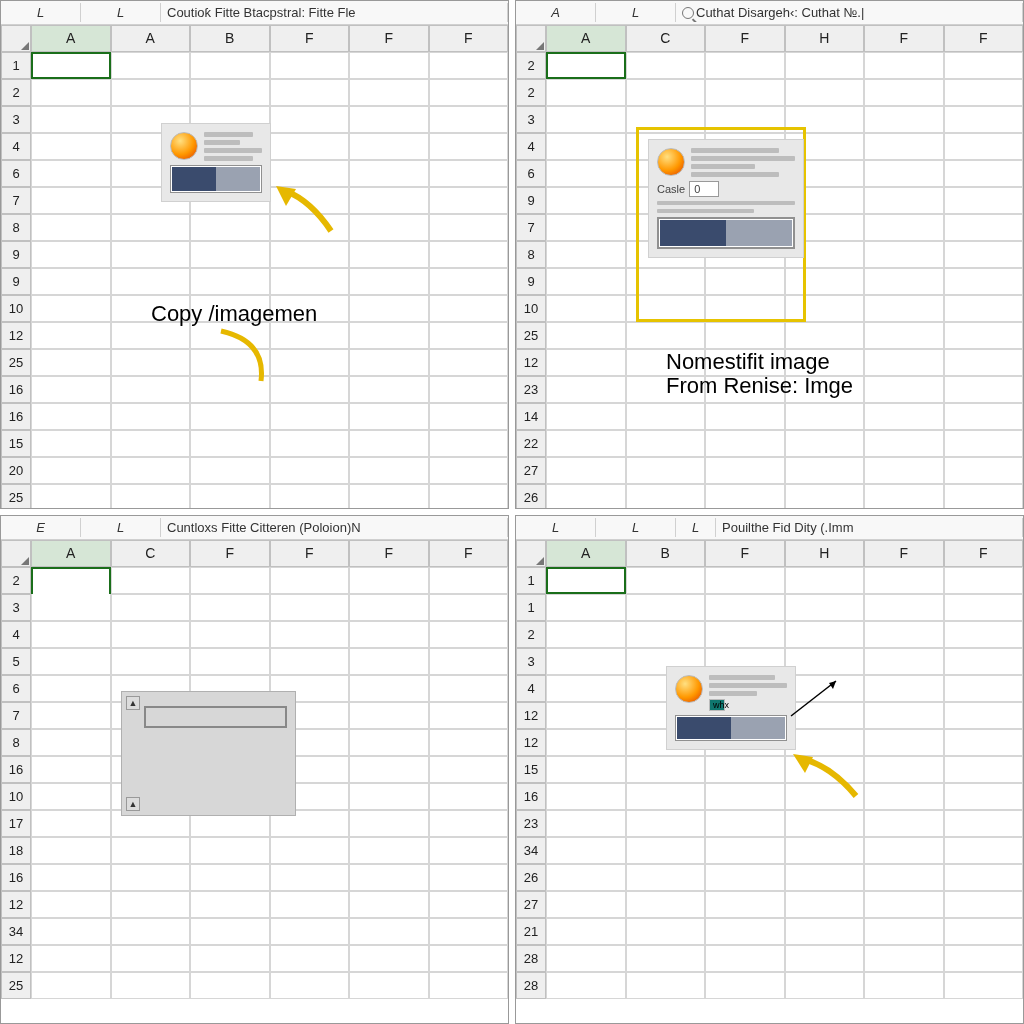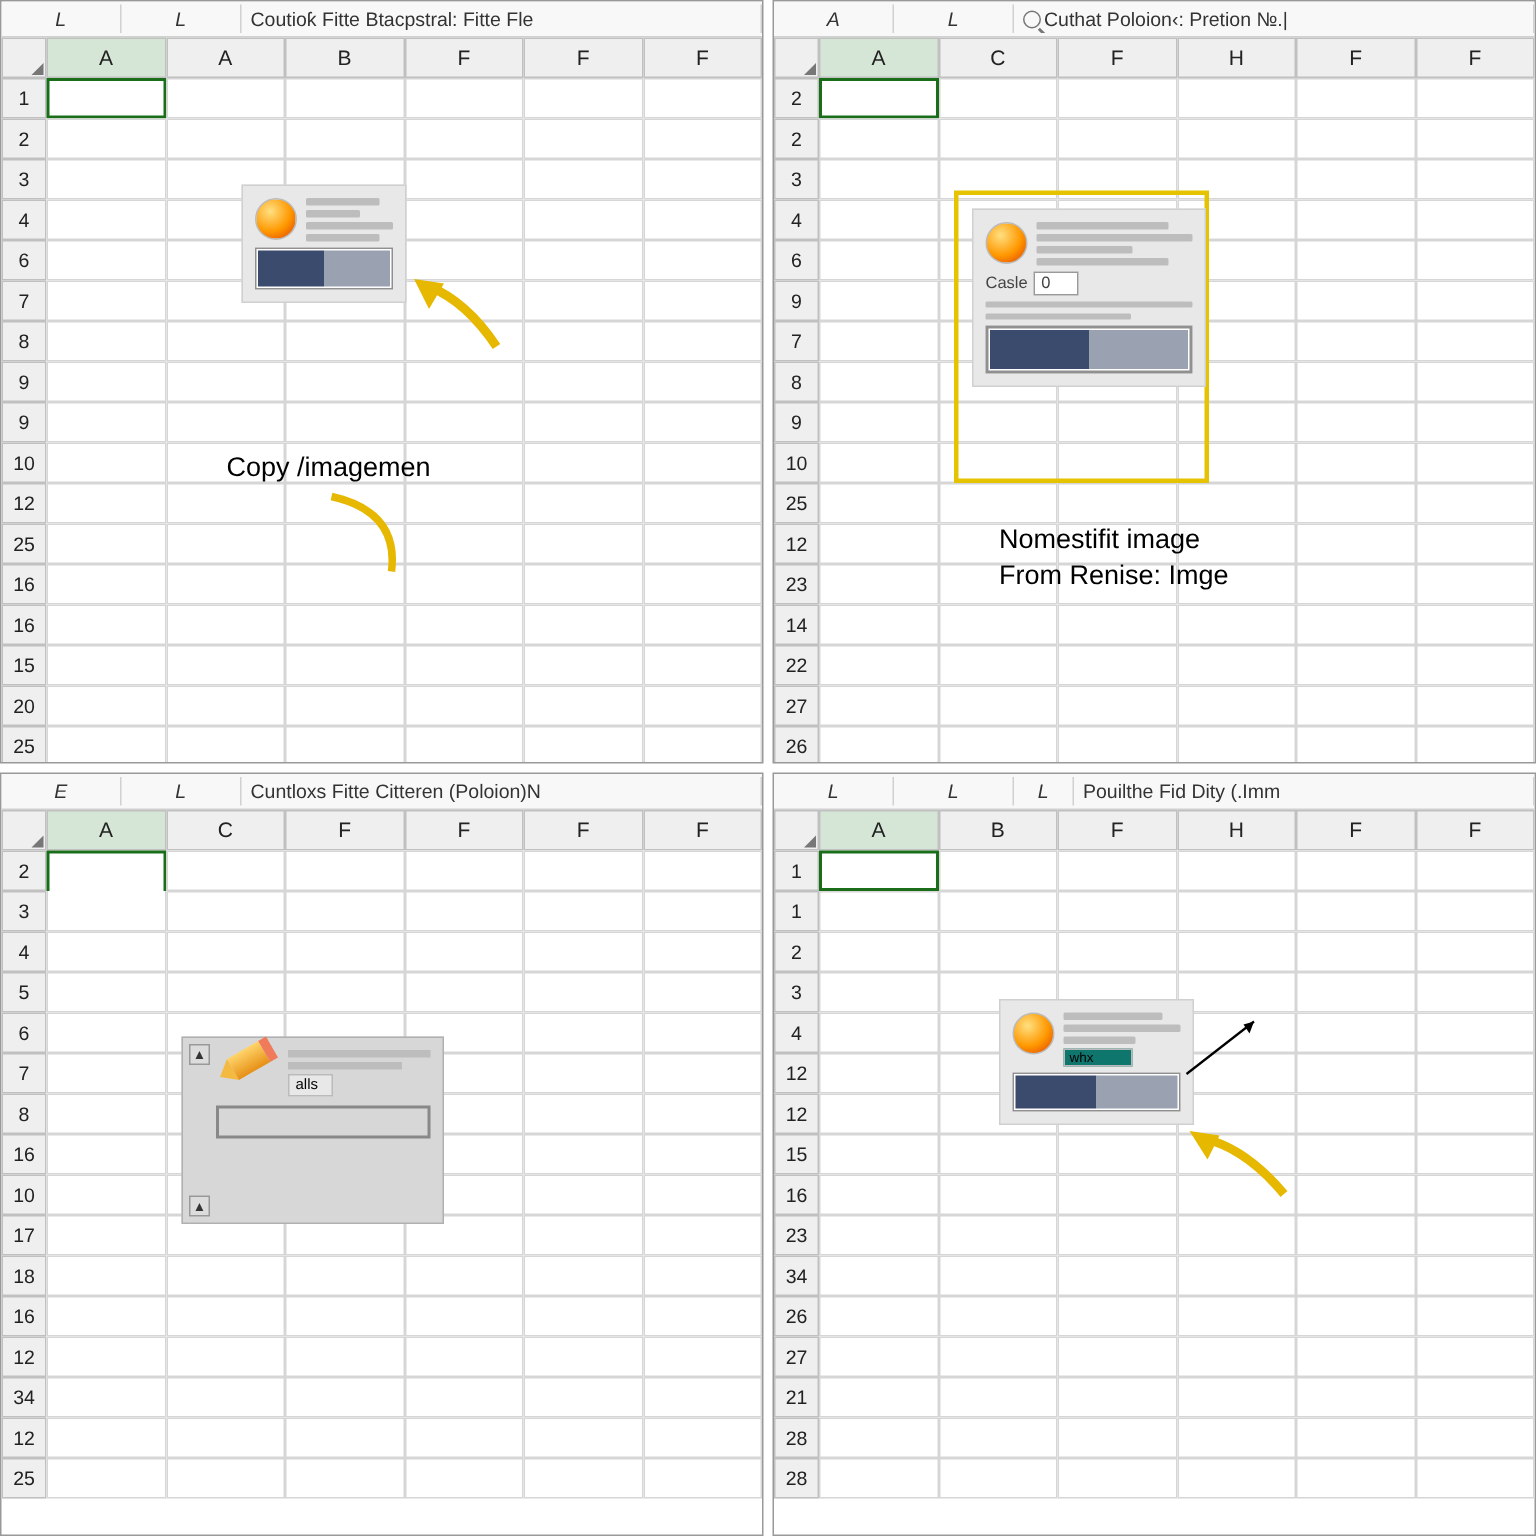--- a/index.html
+++ b/index.html
@@ -92,21 +92,21 @@
     outline: 2px solid #1a6e1a;
     outline-offset: -2px;
   }
   
   .overlay {
     position: absolute;
     pointer-events: none;
   }
   .annotation {
     position: absolute;
-    font-size: 18px;
+    font-size: 22px;
     color: #000;
   }
   
   .docthumb {
     background: #e8e8e8;
     border: 1px solid #d0d0d0;
     padding: 8px;
     display: flex;
     flex-direction: column;
     gap: 4px;
@@ -326,21 +326,21 @@
     <path d="M10,5 Q55,15 50,55" stroke="#e6b800" stroke-width="5" fill="none"></path>
   </svg>
 </div>
 
 <div class="panel">
   <div class="toolbar">
     <div class="tcell">A</div>
     <div class="tcell">L</div>
     <div class="twide">
       <span class="mag-icon"></span>
-      <span>Cuthat Poloion‹: Pretion №.|</span>
+      <span>Cuthat Disargeh‹: Cuthat №.|</span>
     </div>
   </div>
   <div class="grid">
     <div class="corner"></div>
     <div class="ch sel">A</div>
     <div class="ch">C</div>
     <div class="ch">F</div>
     <div class="ch">H</div>
     <div class="ch">F</div>
     <div class="ch">F</div>
@@ -616,32 +616,20 @@
       <div class="cell"></div>
       <div class="cell"></div>
       <div class="cell"></div>
       <div class="cell"></div>
       <div class="cell"></div>
   </div>
 
   <div class="overlay" style="top:175px;left:120px;width:175px;height:125px;background:#d7d7d7;border:1px solid #b0b0b0;padding:8px 8px 8px 22px;">
     <div class="scrollbtn" style="top:4px;left:4px;">▲</div>
     <div class="scrollbtn" style="bottom:4px;left:4px;">▲</div>
-    <div style="display:flex;gap:8px;align-items:flex-start;">
-      <div class="pencil">
-        <div class="tip"></div>
-          <div class="body"></div>
-          <div class="eraser"></div>
-      </div>
-      <div class="lines" style="flex:1;display:flex;flex-direction:column;gap:3px;">
-        <div class="line" style="height:5px;background:#bdbdbd;"></div>
-        <div class="line" style="height:5px;background:#bdbdbd;width:80%;"></div>
-        <div style="background:#e8e8e8;border:1px solid #bbb;font-size:10px;padding:1px 4px;width:30px;">alls</div>
-      </div>
-    </div>
     <div class="chart" style="height:22px;margin-top:6px;border:2px solid #888;">
         <div class="bar1"></div>
         <div class="bar2"></div>
       </div>
   </div>
 </div>
 
 <div class="panel">
   <div class="toolbar">
     <div class="tcell">L</div>
@@ -771,21 +759,21 @@
       <div class="cell"></div>
   </div>
 
   <div class="overlay docthumb" style="top:150px;left:150px;width:130px;">
     <div class="toprow">
       <div class="orb"></div>
       <div class="lines">
           <div class="line med"></div>
           <div class="line"></div>
           <div class="line short"></div>
-        <div style="background:#0f766e;border:1px solid #bbb;font-size:9px;padding:0 3px;width:46px;">whx</div>
+        <div style="background:#0f766e;border:1px solid #bbb;font-size:9px;padding:0 3px;width:16px;">whx</div>
       </div>
     </div>
     <div class="chart" style="height:26px;">
         <div class="bar1"></div>
         <div class="bar2"></div>
       </div>
   </div>
 
   <svg class="overlay" style="top:160px;left:270px;width:60px;height:50px;" viewBox="0 0 60 50">
     <line x1="5" y1="40" x2="50" y2="5" stroke="#000" stroke-width="1.5"></line>

